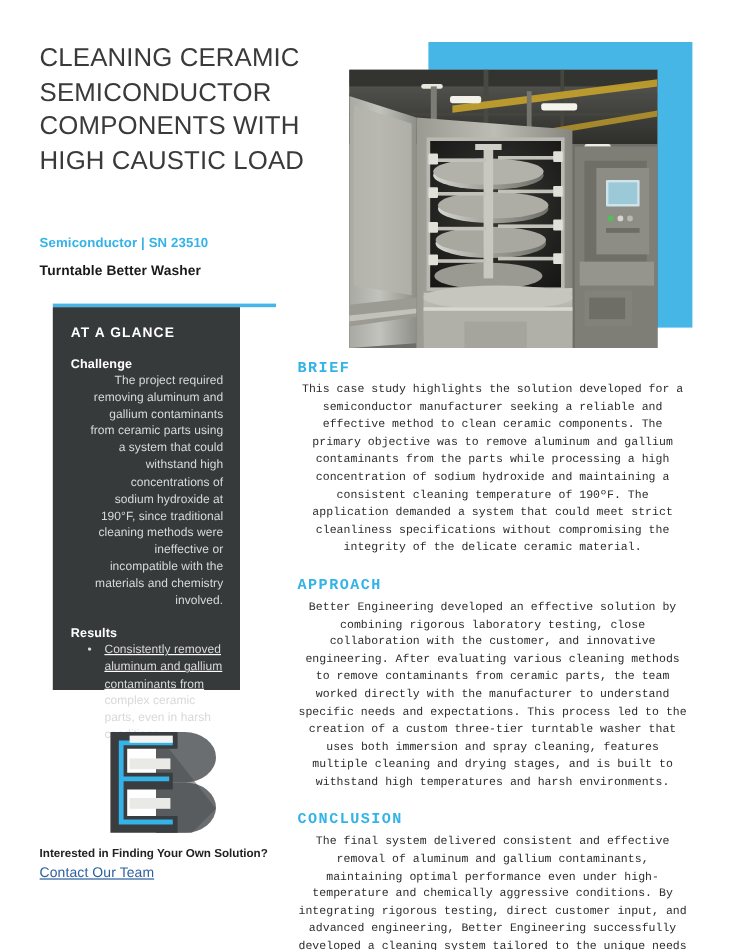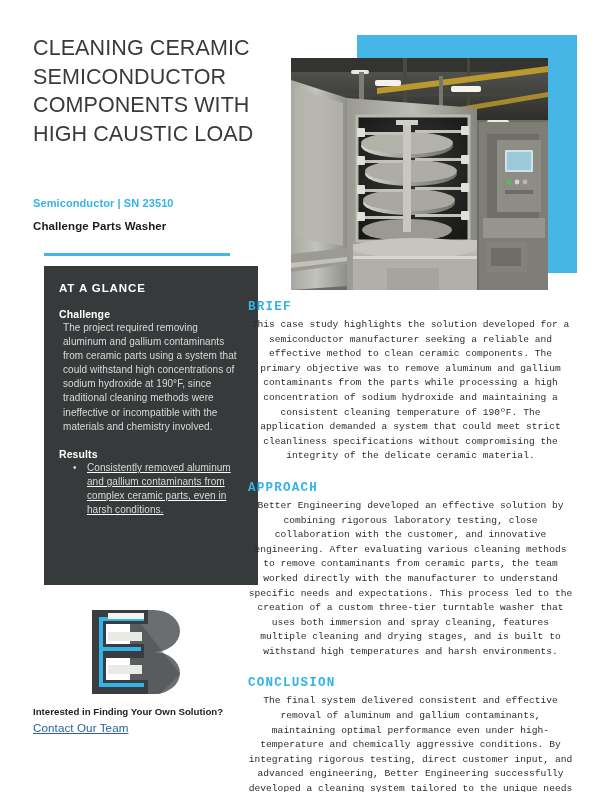--- a/index.html
+++ b/index.html
@@ -82,22 +82,22 @@
     top: 253px;
     width: 186px;
     height: 3px;
     background: #45b6e6;
   }
 
   
   .glance {
     position: absolute;
     left: 44px;
-    top: 266px;
-    width: 214px;
+    top: 256px;
+    width: 156px;
     height: 319px;
     background: #373a3a;
     box-sizing: border-box;
     padding: 16px 14px 10px 15px;
     color: #ffffff;
   }
   .glance-title {
     font-size: 11.5px;
     font-weight: bold;
     letter-spacing: 0.9px;
@@ -108,22 +108,23 @@
     font-size: 10.5px;
     font-weight: bold;
     color: #ffffff;
     margin-bottom: 1px;
     letter-spacing: 0.1px;
   }
   .glance-body {
     font-size: 10px;
     line-height: 14.1px;
     color: #d9d9d9;
-    margin: 0 0 14px 4px;
+    margin: 0 0 14px 16px;
     letter-spacing: 0.05px;
+    text-align: right;
   }
   .glance-list {
     margin: 1px 0 0 0;
     padding: 0 0 0 14px;
     list-style: none;
     text-decoration: underline;
   }
   .glance-list li {
     font-size: 10px;
     line-height: 14.1px;
@@ -201,21 +202,21 @@
     text-align: center;
   }
 </style>
 </head>
 <body>
 
 <div class="page">
 
   <div class="headline">CLEANING CERAMIC SEMICONDUCTOR COMPONENTS WITH HIGH CAUSTIC LOAD</div>
   <div class="subhead">Semiconductor | SN 23510</div>
-  <div class="machine-name">Challenge Parts Washer</div>
+  <div class="machine-name">Turntable Better Washer</div>
 
   <div class="accent-block"></div>
 
   <div class="photo">
     <svg width="257" height="232" viewBox="0 0 257 232">
       <defs>
         <linearGradient id="doorG" x1="0" y1="0" x2="1" y2="0">
           <stop offset="0" stop-color="#a9a9a3"></stop>
           <stop offset="0.45" stop-color="#c3c3bd"></stop>
           <stop offset="1" stop-color="#8f8f89"></stop>

